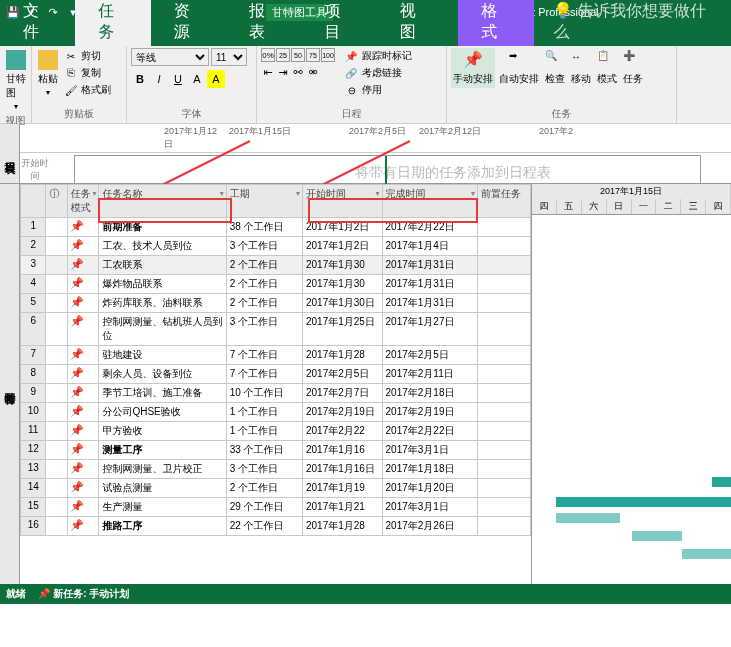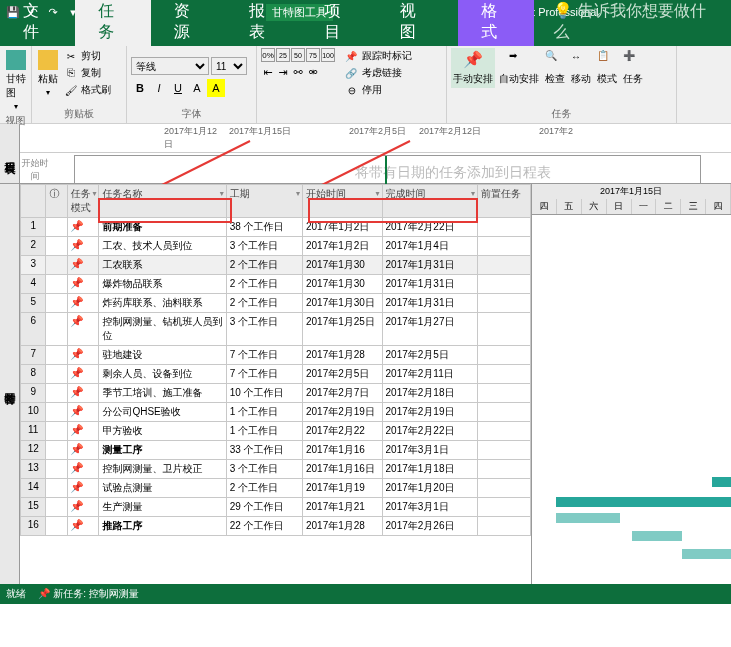--- a/index.html
+++ b/index.html
@@ -50,21 +50,21 @@
     .pred-col { width: 50px; }
     .pin-icon { color: #26a69a; font-size: 11px; }
     .bold-row td.task-name { font-weight: bold; }
     .row-sel td { background: #f0f0f0; }
     .gantt-hdr { font-size: 9px; border-bottom: 1px solid #999; background: #e8e8e8; }
     .gantt-hdr-row { display: flex; }
     .gantt-hdr-row span { border-right: 1px solid #ccc; padding: 1px 3px; flex: 1; text-align: center; }
     .gantt-bars { position: relative; }
     .bar { position: absolute; height: 10px; background: #26a69a; }
     .bar.light { background: #80cbc4; }
-    .statusbar { background: #0d6e3c; height: 20px; color: #fff; font-size: 10px; display: flex; align-items: center; padding: 0 6px; gap: 12px; }
+    .statusbar { background: #0d6e3c; height: 20px; color: #fff; font-size: 10px; display: flex; align-items: center; padding: 0 6px; gap: 12px; font-weight: bold; }
     .highlight-box { position: absolute; border: 2px solid #e53935; pointer-events: none; z-index: 10; }
   </style>
 </head>
 <body>
 
 <div class="titlebar">
   <div class="titlebar-left">
     <span class="tb-btn">💾</span>
     <span class="tb-btn">↶</span>
     <span class="tb-btn">↷</span>
@@ -114,21 +114,21 @@
           </div>
         <div class="sm-btn">
             <span class="sm-icon">🖌</span>
             <span>格式刷</span>
           </div>
       </div>
     </div>
     <div class="rg-label">剪贴板</div>
   </div>
   <div class="rg" style="width:130px;">
-    <div class="rg-content" style="flex-direction:column;justify-content:center;">
+    <div class="rg-content" style="flex-direction:column;">
       <div style="display:flex;gap:2px;">
         <select class="font-sel" style="width:78px;"><option>等线</option></select>
         <select class="font-sel" style="width:36px;"><option>11</option></select>
       </div>
       <div class="font-btns">
         <span style="font-weight:bold;">B</span>
         <span style="font-style:italic;">I</span>
         <span style="text-decoration:underline;">U</span>
         <span>A</span>
         <span style="background:#ff0;">A</span>
@@ -161,20 +161,21 @@
         <div class="sm-btn">
             <span class="sm-icon">🔗</span>
             <span>考虑链接</span>
           </div>
         <div class="sm-btn">
             <span class="sm-icon">⊖</span>
             <span>停用</span>
           </div>
       </div>
     </div>
+    <div class="rg-label">日程</div>
   </div>
   <div class="rg" style="width:230px;">
     <div class="rg-content">
       <div class="big-btn" style="background:#d4e8dc;">
           <span class="icon-box" style="color:#26a69a;font-size:16px;">📌</span>
           <span>手动安排</span>
         </div>
       <div class="big-btn">
           <span class="icon-box">➡</span>
           <span>自动安排</span>
@@ -435,14 +436,14 @@
       <div class="bar" style="top:282px;left:24px;width:176px;"></div>
       <div class="bar light" style="top:298px;left:24px;width:64px;"></div>
       <div class="bar light" style="top:316px;left:100px;width:50px;"></div>
       <div class="bar light" style="top:334px;left:150px;width:50px;"></div>
     </div>
   </div>
 </div>
 
 <div class="statusbar">
   <span>就绪</span>
-  <span>📌 <span>新任务: 控制网测量</span></span>
+  <span>📌 <span>新任务: 手动计划</span></span>
 </div>
 
 </body></html>

